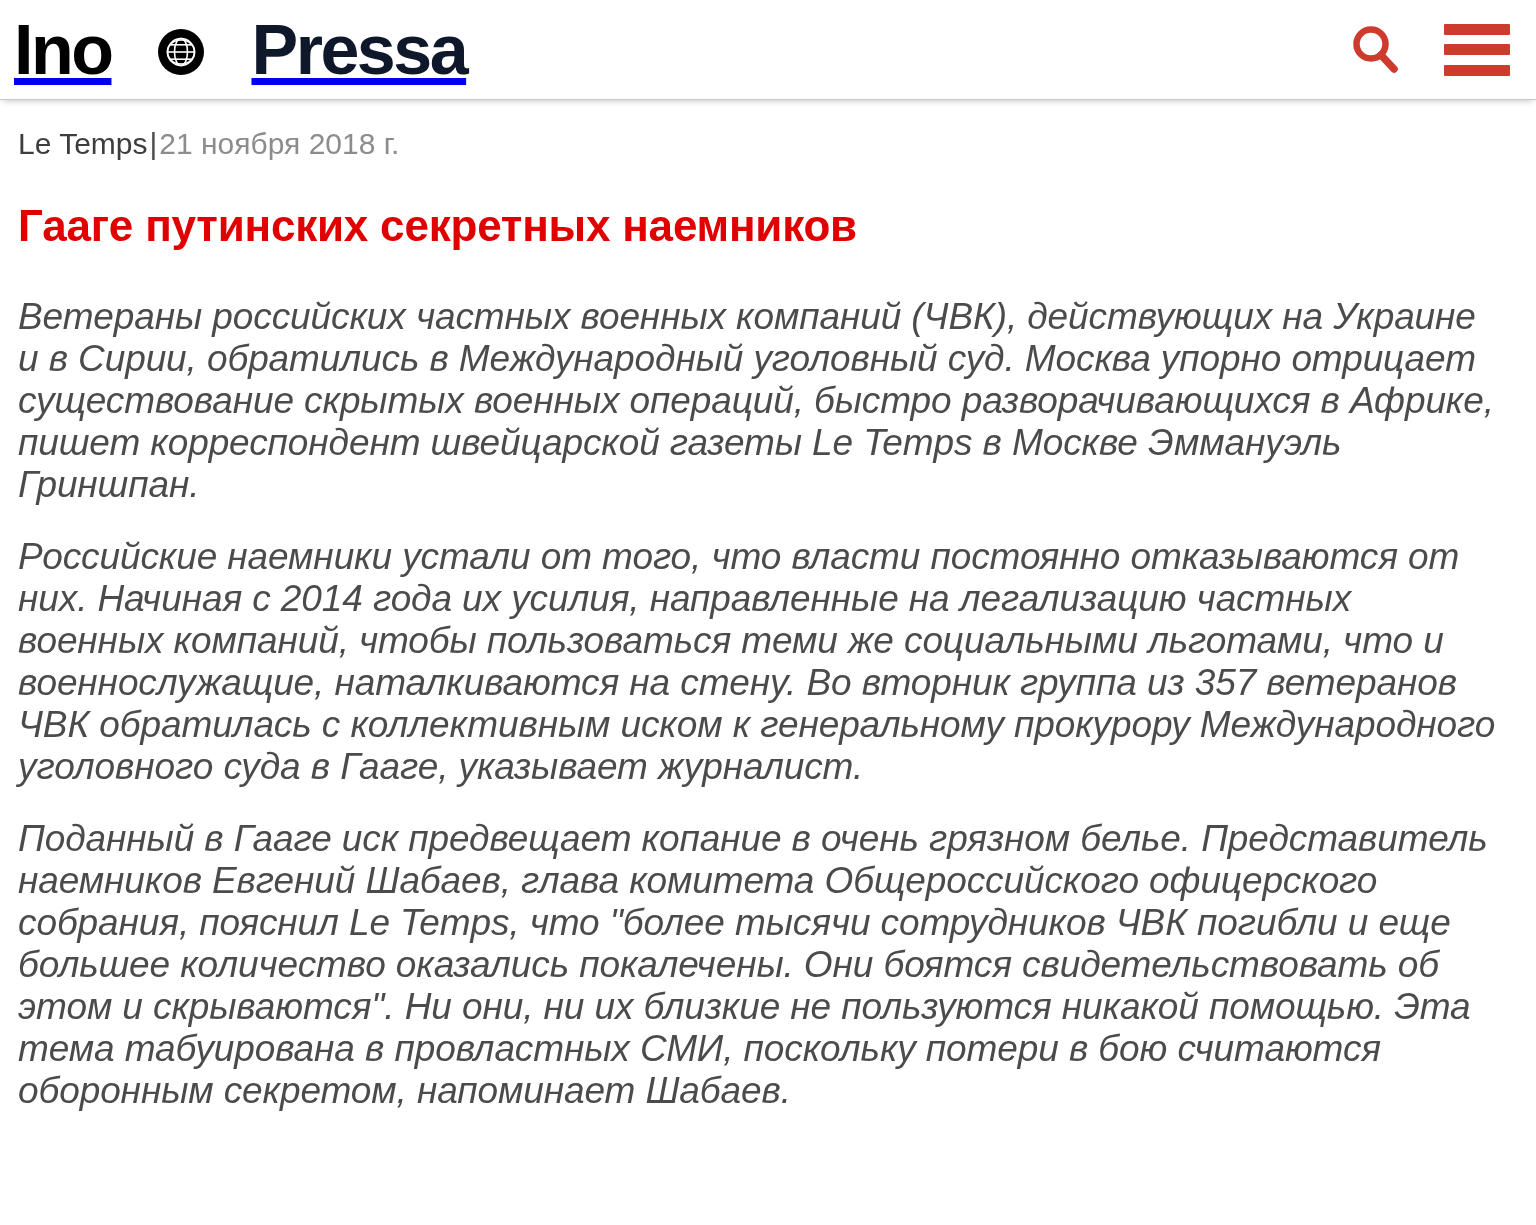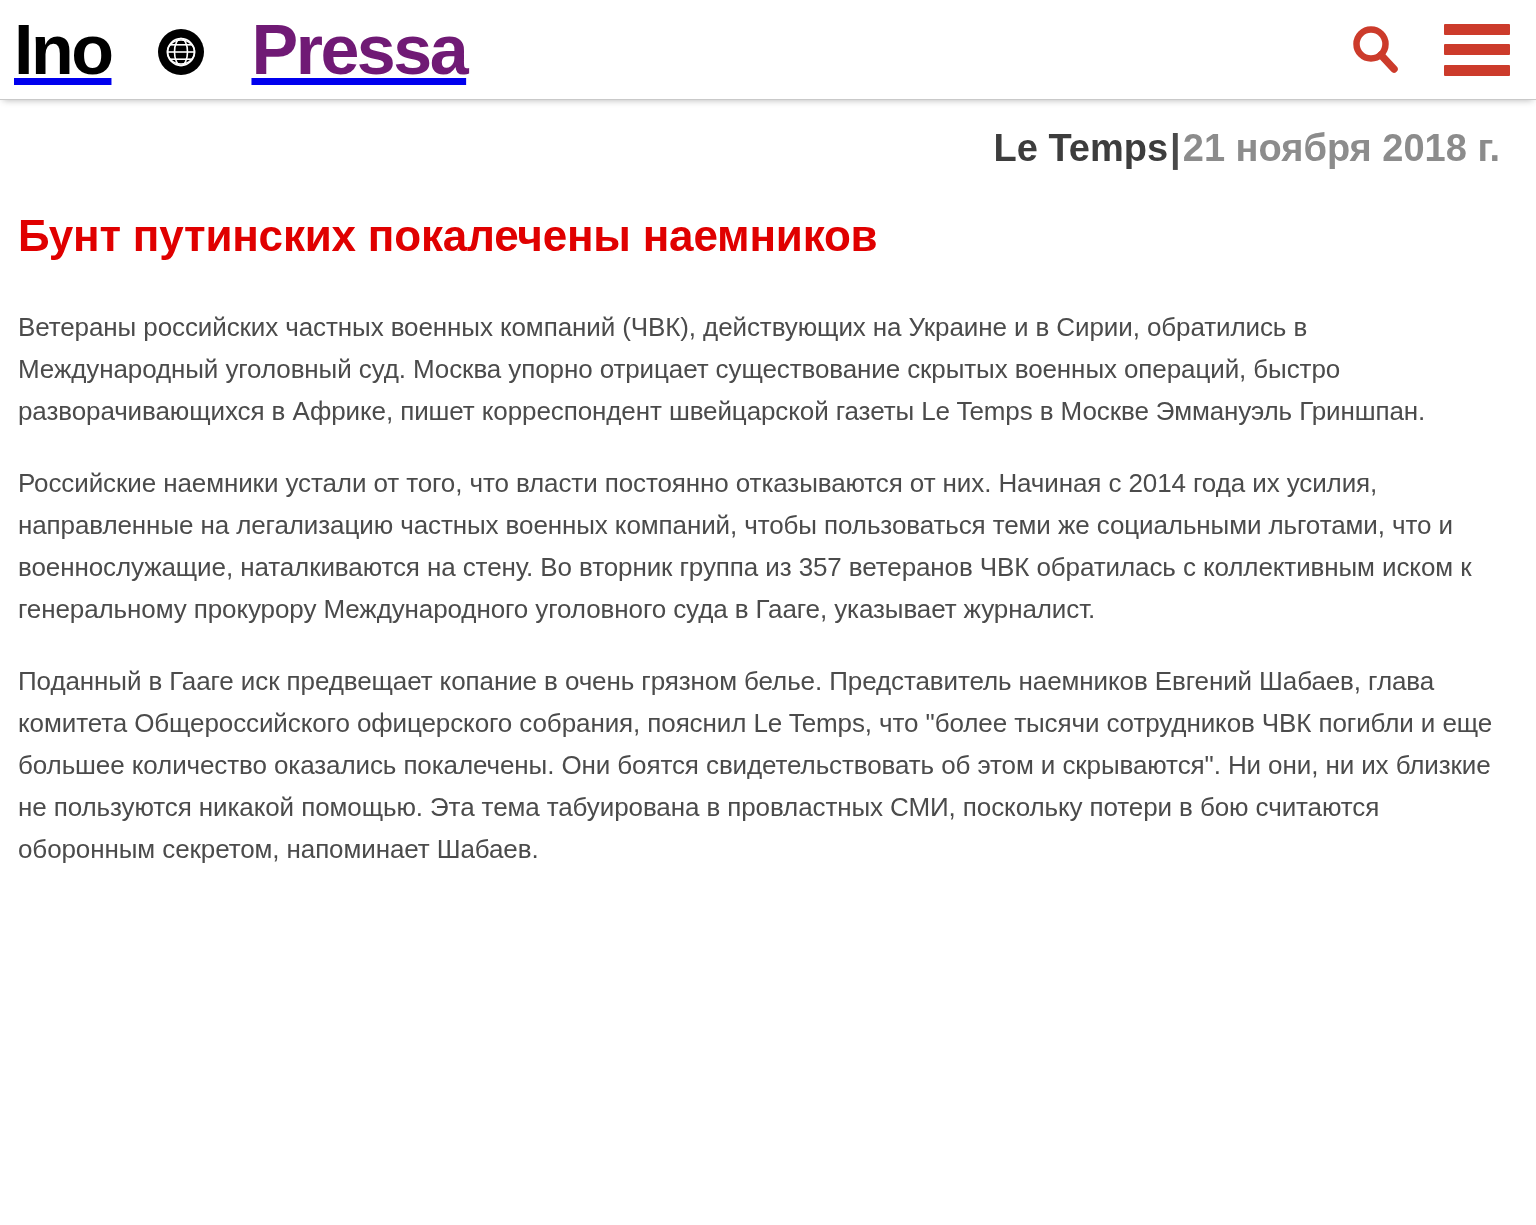--- a/index.html
+++ b/index.html
@@ -36,21 +36,21 @@
     gap: 46px;
   }
   .logo-text {
     font-size: 70px;
     font-weight: bold;
     letter-spacing: -2.5px;
     line-height: 1;
     display: inline-block;
   }
   .logo-ino { color: #000000; }
-  .logo-pressa { color: #701a75; }
+  .logo-pressa { color: #0f172a; }
   .globe-icon {
     display: inline-block;
     width: 46px;
     height: 46px;
     margin: 0 1px -4px 1px;
     vertical-align: baseline;
   }
 
   .header-actions {
     display: flex;
@@ -81,26 +81,25 @@
   }
 
   
   .article {
     padding: 26px 36px 40px 18px;
     box-sizing: border-box;
     max-width: 1536px;
   }
 
   .meta-line {
-    font-size: 38px;
-    font-weight: bold;
+    font-size: 30px;
+    font-weight: normal;
     line-height: 1.2;
     margin: 0 0 12px 0;
     white-space: nowrap;
-    text-align: right;
   }
   .meta-source { color: #3d3d3d; }
   .meta-sep { color: #4a4a4a; padding: 0 2px; }
   .meta-date { color: #8c8c8c; }
 
   .headline {
     font-size: 44px;
     font-weight: bold;
     color: #e00000;
     line-height: 1.18;
@@ -113,25 +112,26 @@
     font-weight: bold;
     color: #3d3d3d;
     margin: 55px 0 0 0;
     line-height: 1.2;
   }
 
   .body-copy {
     margin-top: 44px;
   }
   .body-copy p {
-    font-size: 26px;
+    font-size: 37px;
     line-height: 42px;
     color: #4b4b4b;
     margin: 0 0 30px 0;
     letter-spacing: -0.1px;
+    font-style: italic;
   }
   .body-copy p:last-child { margin-bottom: 0; }
 </style>
 </head>
 <body>
 
 <header class="site-header">
 
   <a class="logo" href="#">
     <span class="logo-text logo-ino">Ino</span>
@@ -168,21 +168,21 @@
   </div>
 
 </header>
 
 <main class="article">
 
   <div class="meta-line">
     <span class="meta-source">Le Temps</span><span class="meta-sep">|</span><span class="meta-date">21 ноября 2018 г.</span>
   </div>
 
-  <h1 class="headline">Бунт путинских покалечены наемников</h1>
+  <h1 class="headline">Гааге путинских секретных наемников</h1>
 
 
   <div class="body-copy">
     <p>Ветераны российских частных военных компаний (ЧВК), действующих на Украине и в Сирии, обратились в Международный уголовный суд. Москва упорно отрицает существование скрытых военных операций, быстро разворачивающихся в Африке, пишет корреспондент швейцарской газеты Le Temps в Москве Эммануэль Гриншпан.</p>
     <p>Российские наемники устали от того, что власти постоянно отказываются от них. Начиная с 2014 года их усилия, направленные на легализацию частных военных компаний, чтобы пользоваться теми же социальными льготами, что и военнослужащие, наталкиваются на стену. Во вторник группа из 357 ветеранов ЧВК обратилась с коллективным иском к генеральному прокурору Международного уголовного суда в Гааге, указывает журналист.</p>
     <p>Поданный в Гааге иск предвещает копание в очень грязном белье. Представитель наемников Евгений Шабаев, глава комитета Общероссийского офицерского собрания, пояснил Le Temps, что "более тысячи сотрудников ЧВК погибли и еще большее количество оказались покалечены. Они боятся свидетельствовать об этом и скрываются". Ни они, ни их близкие не пользуются никакой помощью. Эта тема табуирована в провластных СМИ, поскольку потери в бою считаются оборонным секретом, напоминает Шабаев.</p>
   </div>
 
 </main>
 

